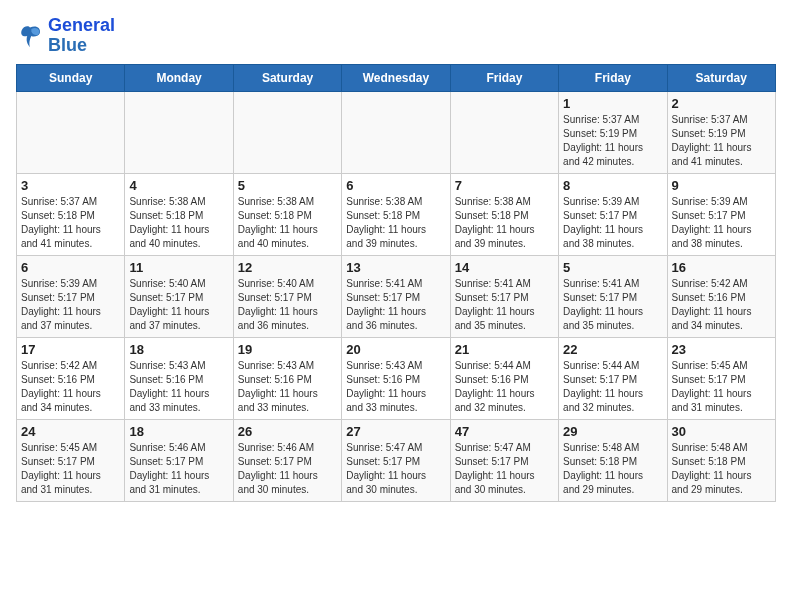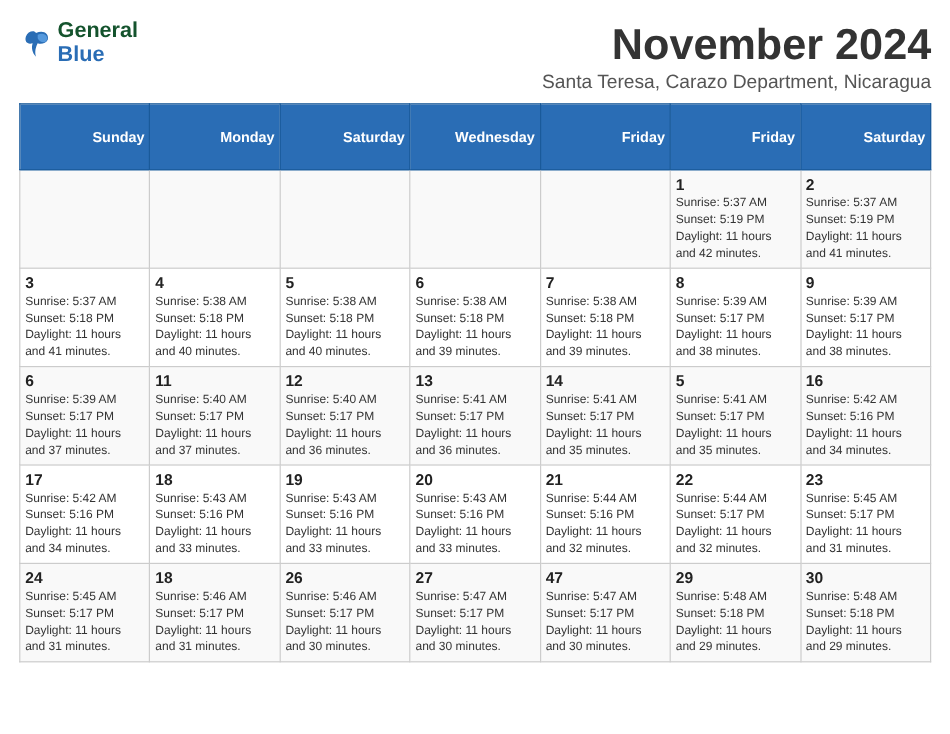--- a/index.html
+++ b/index.html
@@ -19,21 +19,21 @@
     .logo {
       display: flex;
       align-items: center;
       gap: 4px;
     }
     .logo-text {
       font-size: 18px;
       font-weight: bold;
       line-height: 1.1;
     }
-    .logo-general { color: #14532d; }
+    .logo-general { color: #1d4ed8; }
     .logo-blue { color: #2a6db5; }
     .logo-bird {
       width: 28px;
       height: 28px;
     }
     .title-section {
       text-align: right;
     }
     .month-title {
       font-size: 36px;
@@ -47,22 +47,22 @@
     }
     .calendar-table {
       width: 100%;
       border-collapse: collapse;
       margin-top: 8px;
       font-size: 11px;
     }
     .calendar-table thead tr th {
       background-color: #2a6db5;
       color: #fff;
-      padding: 20px 4px;
-      text-align: right;
+      padding: 6px 4px;
+      text-align: center;
       font-size: 12px;
       font-weight: bold;
       border: 1px solid #1a5a9a;
     }
     .calendar-table tbody tr td {
       vertical-align: top;
       border: 1px solid #ccc;
       padding: 4px;
       width: 108px;
       min-height: 80px;
@@ -96,24 +96,20 @@
   <div class="logo">
     <svg class="logo-bird" viewBox="0 0 40 40" xmlns="http://www.w3.org/2000/svg">
       <path d="M20 8 C28 4, 36 8, 34 16 C32 20, 26 22, 22 20 C20 24, 18 30, 20 36 C16 32, 14 26, 16 20 C10 22, 6 18, 8 12 C10 6, 18 4, 20 8Z" fill="#2a6db5"></path>
       <path d="M22 10 C30 6, 36 12, 32 18 C28 20, 24 18, 22 14Z" fill="#5599dd"></path>
     </svg>
     <div class="logo-text">
       <div><span class="logo-general">General</span></div>
       <div><span class="logo-blue">Blue</span></div>
     </div>
   </div>
-  <div class="title-section">
-    <div class="month-title">November 2024</div>
-    <div class="location-subtitle">Santa Teresa, Carazo Department, Nicaragua</div>
-  </div>
 </div>
 
 <table class="calendar-table">
   <thead>
     <tr>
     <th>Sunday</th>
         <th>Monday</th>
         <th>Saturday</th>
         <th>Wednesday</th>
         <th>Friday</th>

